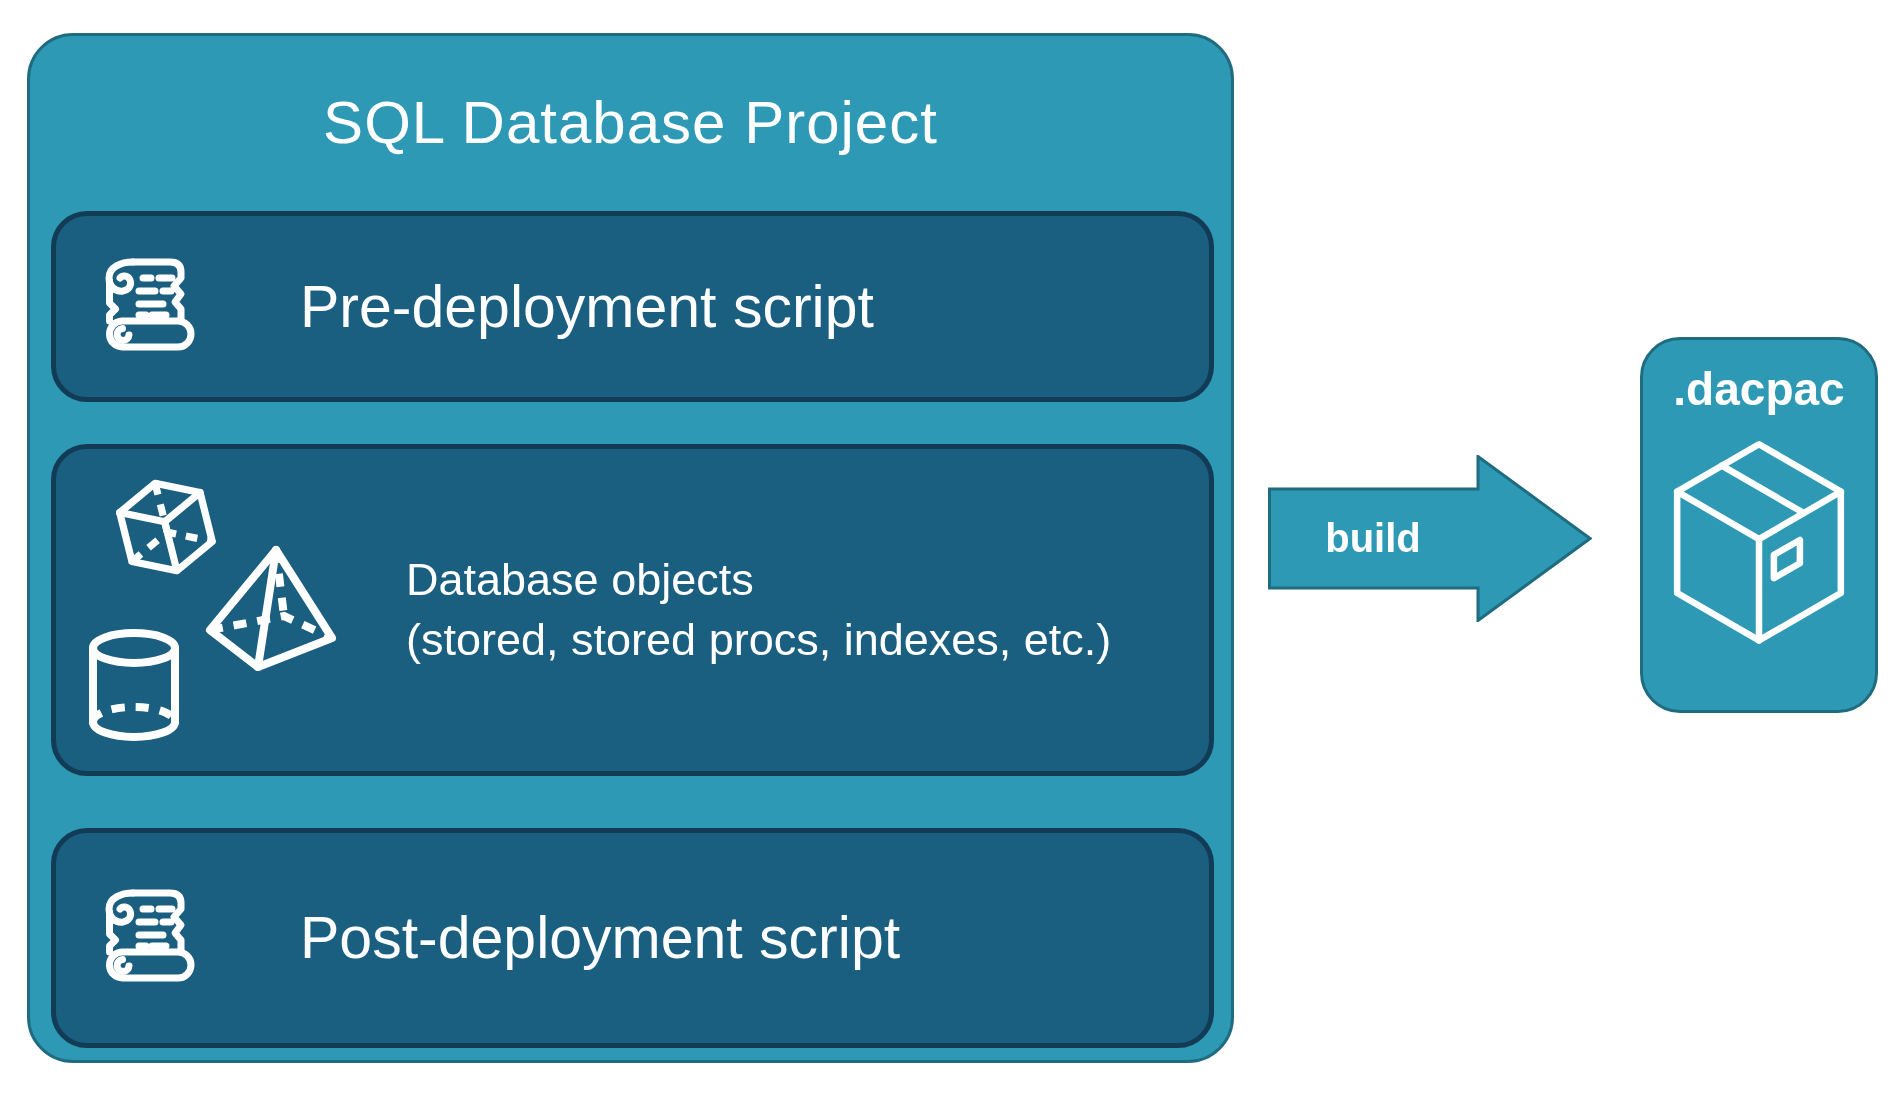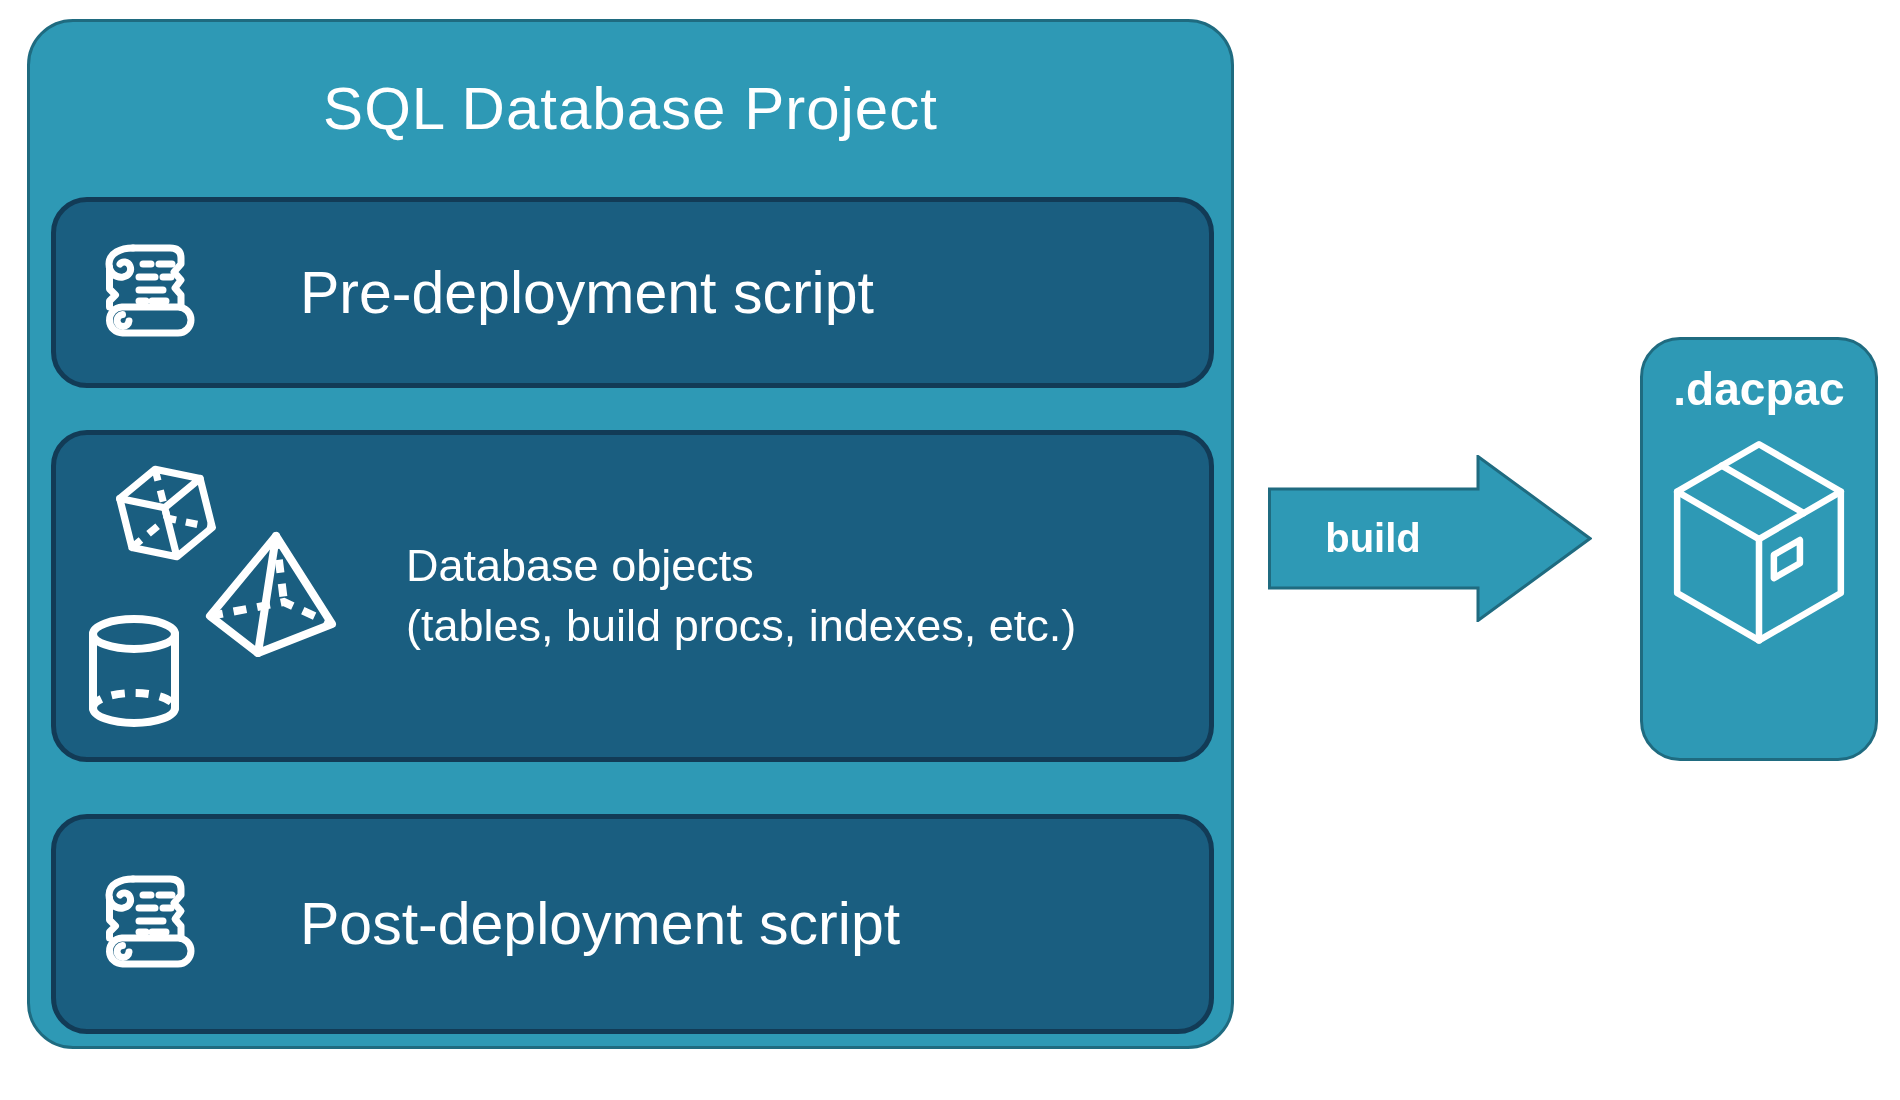--- a/index.html
+++ b/index.html
@@ -12,21 +12,21 @@
   }
   *{box-sizing:border-box;margin:0;padding:0;}
   body{
     background:var(--background);
     font-family:"Liberation Sans", sans-serif;
     width:1900px;height:1100px;overflow:hidden;
   }
   .canvas{position:relative;width:1900px;height:1100px;background:var(--background);}
 
   .project-box{
-    position:absolute;left:27px;top:19px;width:1207px;height:1030px;
+    position:absolute;left:27px;top:33px;width:1207px;height:1030px;
     background:var(--teal);
     border:3px solid var(--teal-border);
     border-radius:46px;
   }
   .project-title{
     position:absolute;left:0;top:52px;width:100%;
     text-align:center;color:var(--text);
     font-size:60px;font-weight:400;letter-spacing:1px;
   }
   .panel{
@@ -56,21 +56,21 @@
   }
 
   .build-arrow{position:absolute;left:1268px;top:455px;width:324px;height:167px;}
   .build-label{
     position:absolute;left:1268px;top:489px;width:210px;height:98px;
     display:flex;align-items:center;justify-content:center;
     color:var(--text);font-size:40px;font-weight:700;
   }
 
   .dacpac-box{
-    position:absolute;left:1640px;top:337px;width:238px;height:424px;
+    position:absolute;left:1640px;top:337px;width:238px;height:376px;
     background:var(--teal);
     border:3px solid var(--teal-border);
     border-radius:40px;
   }
   .dacpac-label{
     margin-top:22px;text-align:center;color:var(--text);
     font-size:46px;font-weight:700;
   }
   .package-icon{display:block;margin:16px auto 0;width:186px;height:216px;}
 
@@ -118,21 +118,21 @@
 
         <g transform="translate(2,150)">
           <ellipse class="ln" cx="46" cy="20" rx="41" ry="15"></ellipse>
           <path class="ln" d="M5 20 V94 M87 20 V94"></path>
           <path class="ln" d="M5 94 A41 15 0 0 0 87 94"></path>
           <path class="dash" d="M5 94 A41 15 0 0 1 87 94"></path>
         </g>
       </svg>
       <div class="panel-label-block">
         <div>Database objects</div>
-        <div>(tables, build procs, indexes, etc.)</div>
+        <div>(stored, stored procs, indexes, etc.)</div>
       </div>
     </div>
 
     <div class="panel panel-post">
       <svg class="scroll-icon" viewBox="0 0 120 120">
         <path class="ln-thin" d="M47 15 C35 15 23 20 23 31 C23 40 30 45 37 44 C43 43 46 38 44 33 C42 28 36 28 34 31"></path>
         <path class="ln-thin" d="M47 15 H84 Q95 15 95 25 V31 L88 39 L95 47 L89 55 L95 62 V74"></path>
         <path class="ln-thin" d="M23.5 34 V56 L29.5 62 L23.5 68 V74"></path>
         <path class="ln-thin" d="M36 74 H92 A13 13 0 0 1 92 100 H37 A13 13 0 0 1 36 74"></path>
         <path class="ln-thin" d="M43 88 A6 6 0 1 1 36.5 81.5"></path>

